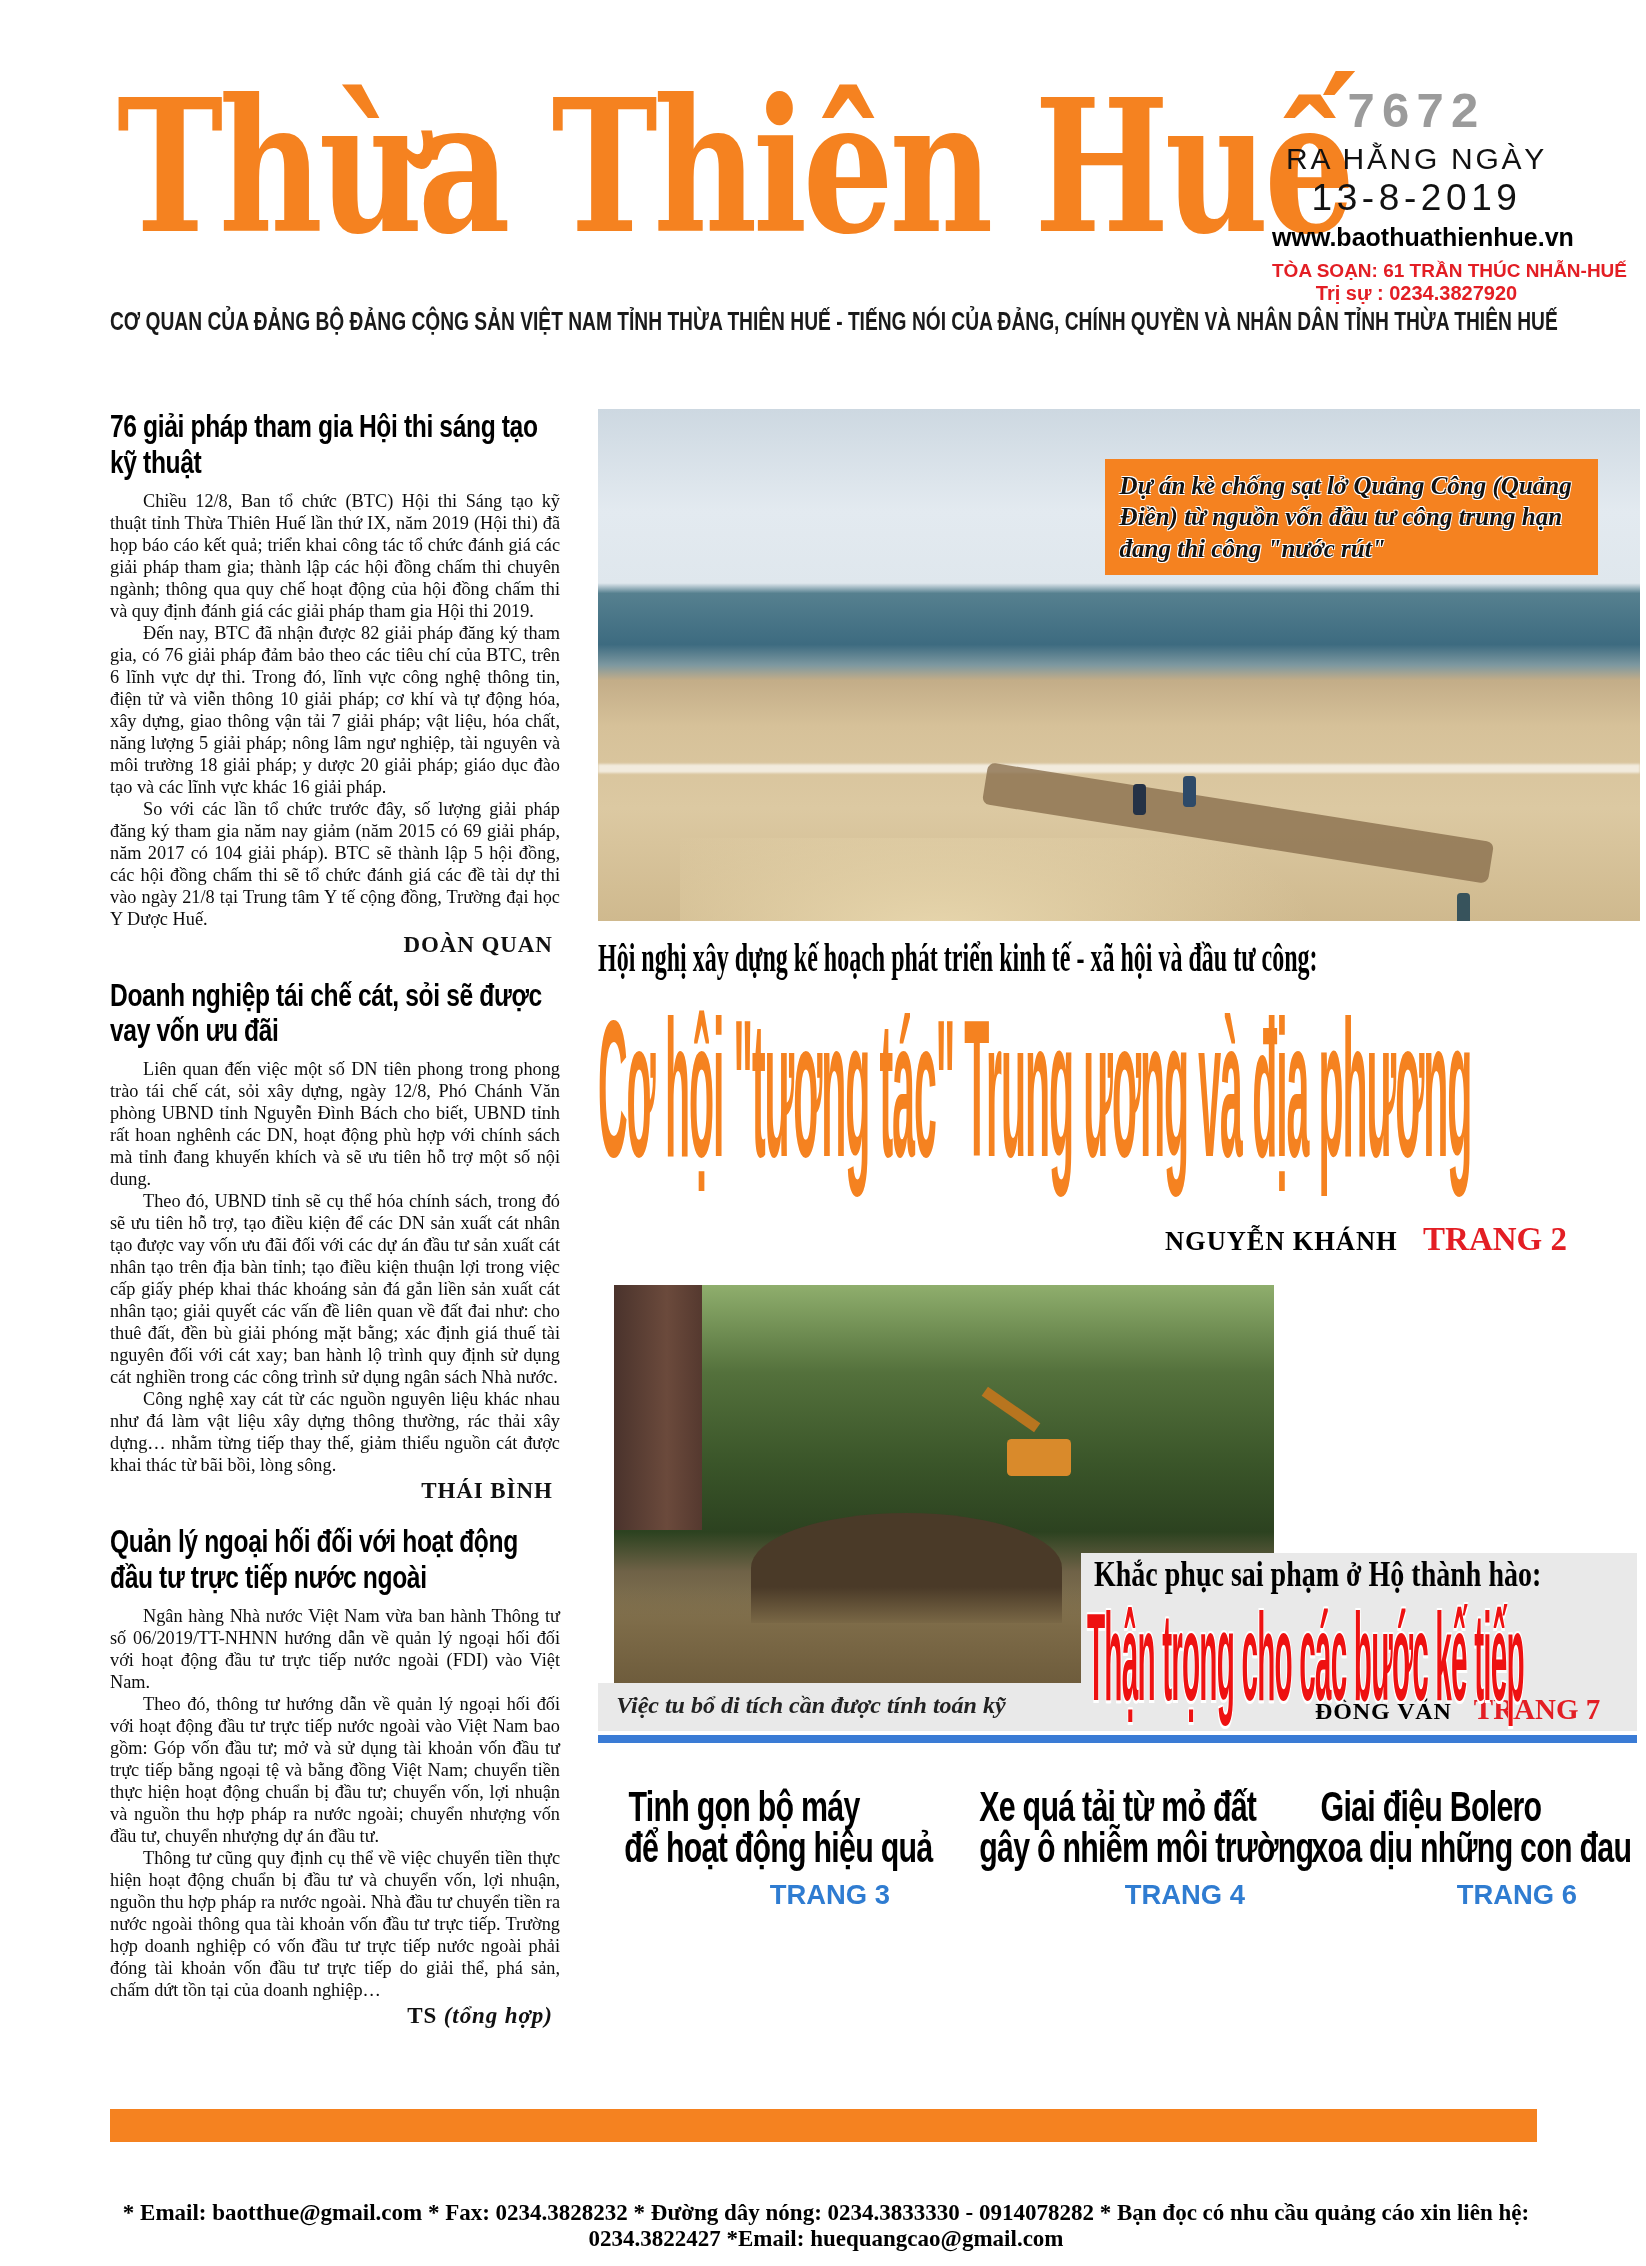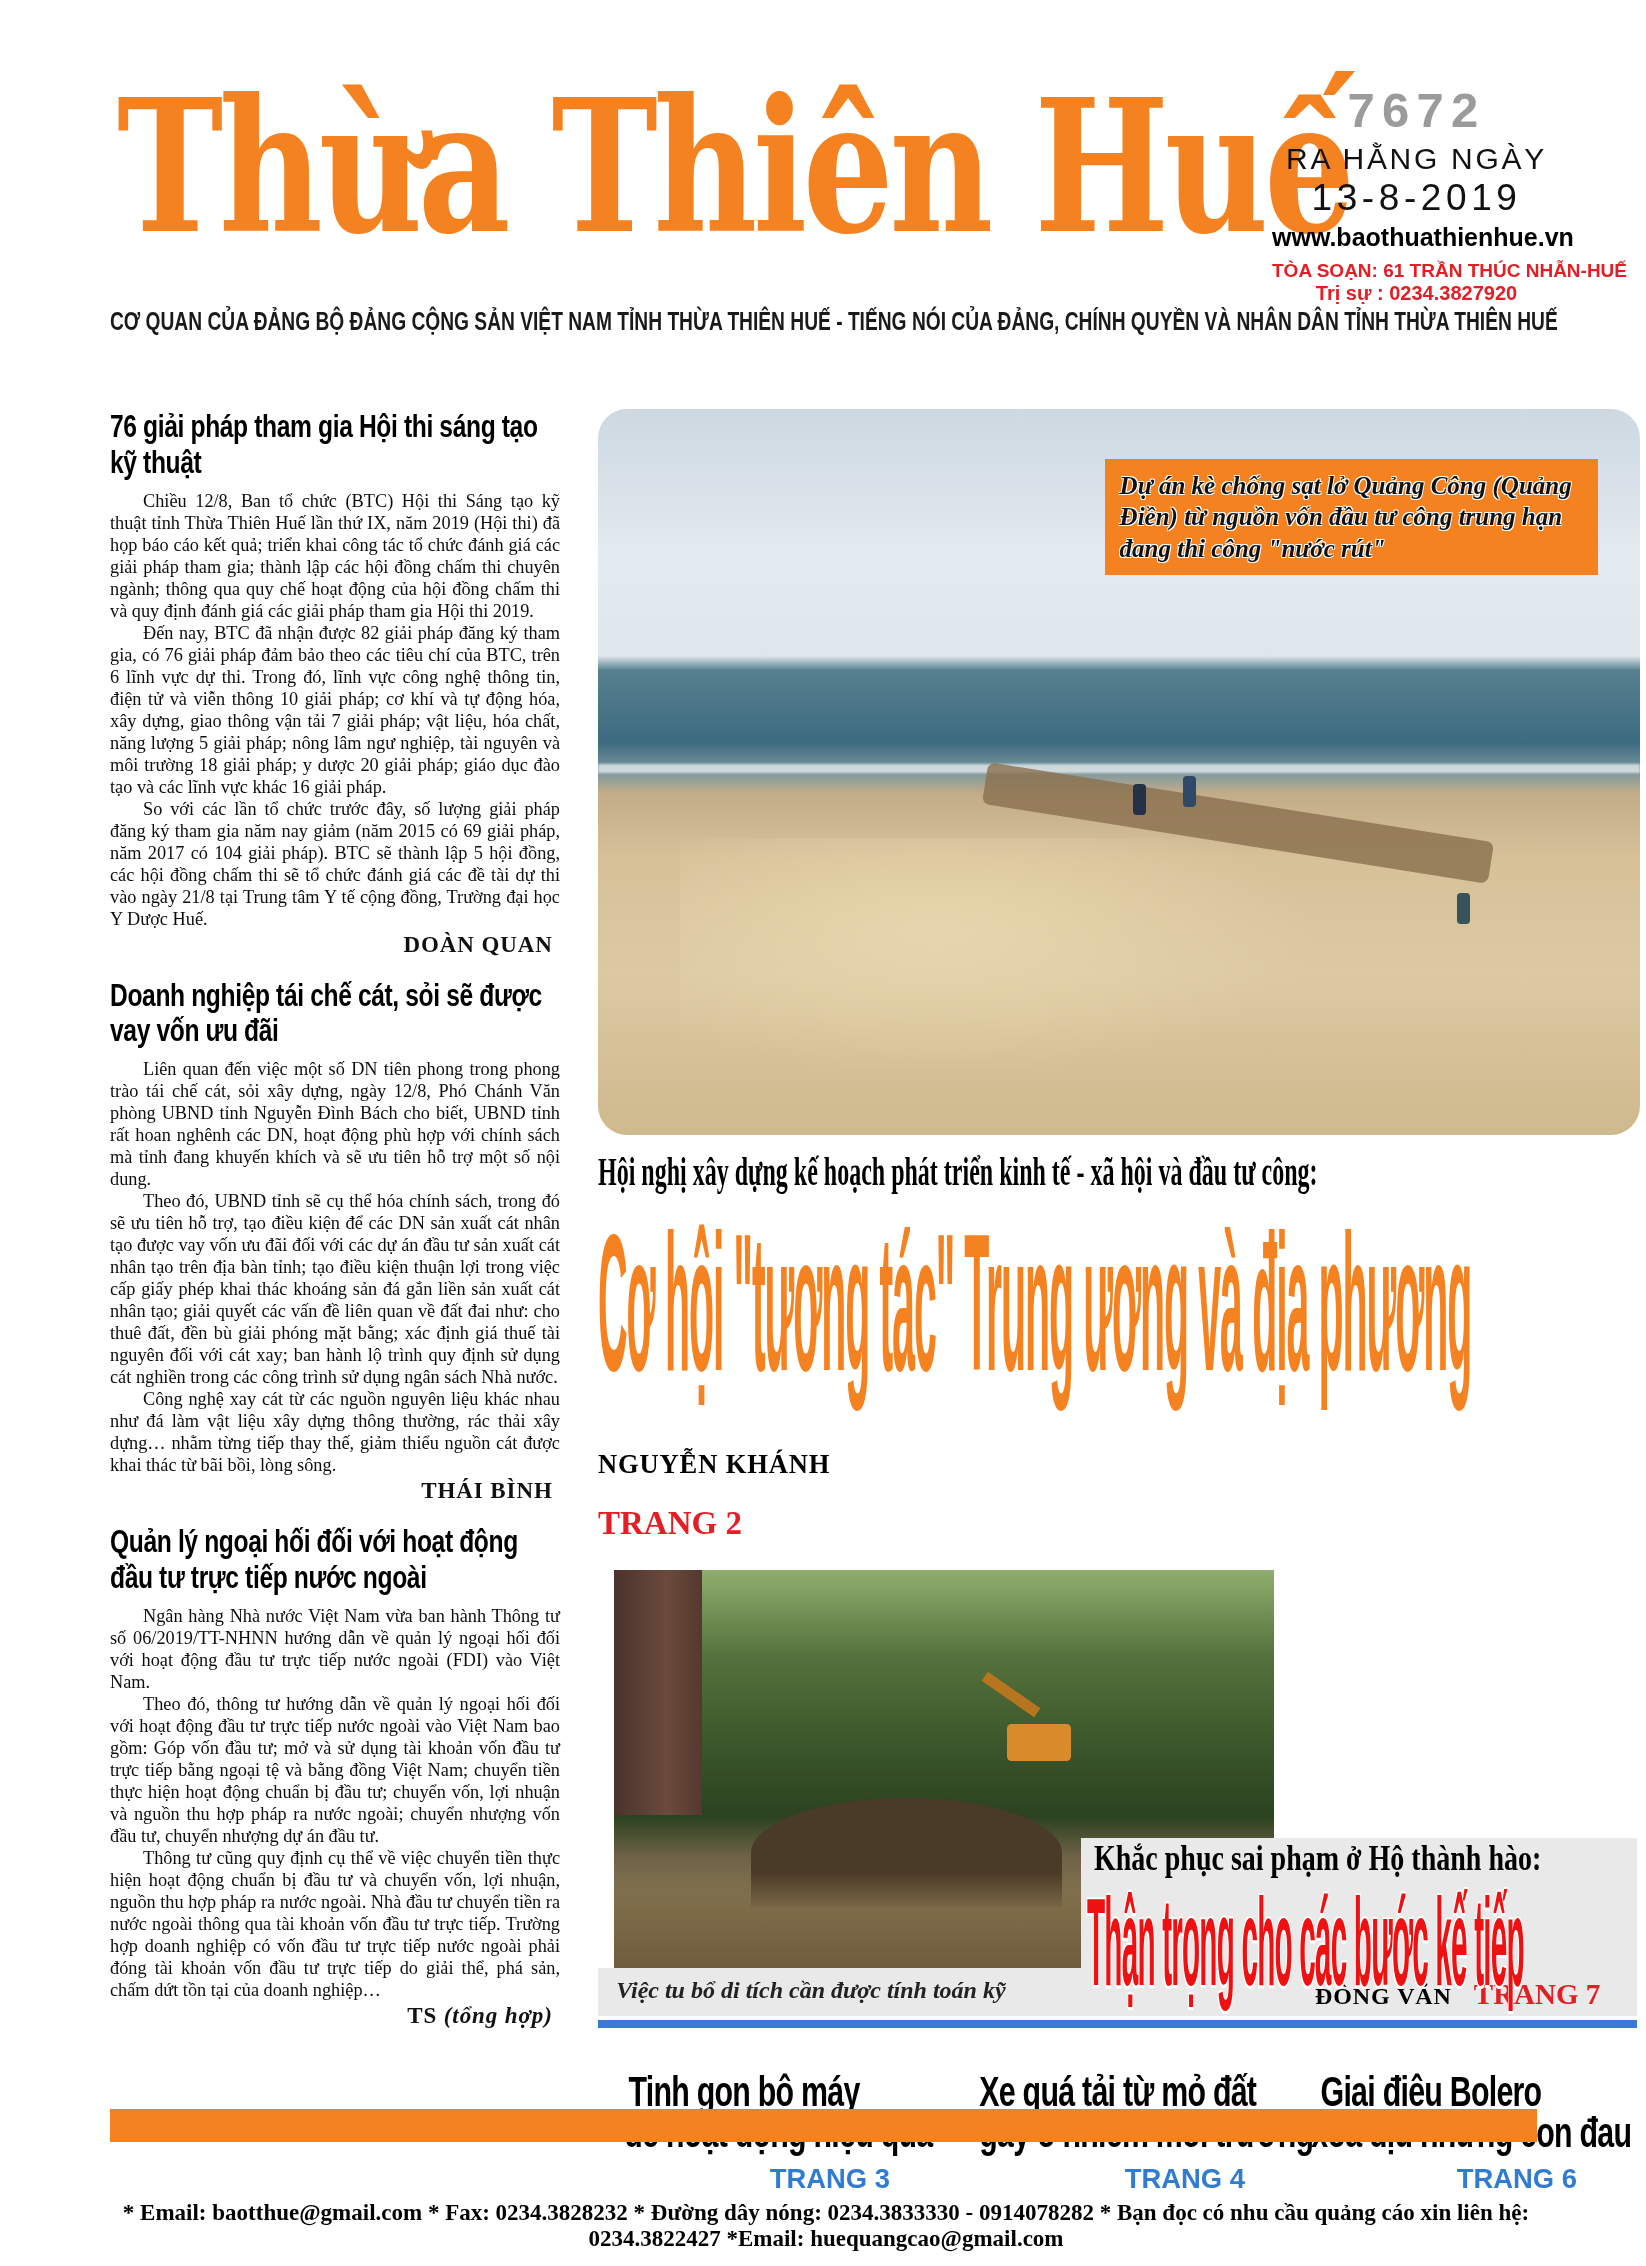--- a/index.html
+++ b/index.html
@@ -41,24 +41,23 @@
   }
   .art-body p {
     font-size:18.3px; line-height:22px; text-align:justify; text-indent:33px; color:#0d0d0d;
   }
   .art-byline { text-align:right; font-weight:bold; font-size:23px; letter-spacing:0.9px; padding-right:7.3px; margin-top:1.8px; }
   .art-byline .byline-note { font-style:italic; }
 
   
   .right-col { position:absolute; left:598px; top:409px; width:1042px; }
 
-  .photo1 { position:relative; width:1042px; height:726px;
+  .photo1 { position:relative; width:1042px; height:512px;
     background:linear-gradient(180deg,#cdd8e1 0%, #e3eaf0 20%, #dfe7ed 34%, #56808f 36%, #3d6b80 46%, #7d98a0 50%, #c3ad88 53%, #d6c199 62%, #dcc9a2 78%, #cfb98e 100%);
     overflow:hidden;
-    border-radius:29px;
   }
   .photo1 .sea-foam { position:absolute; left:0; top:355px; width:100%; height:9.1px; background:rgba(255,255,255,.65); filter:blur(0.9px); }
   .photo1 .dune { position:absolute; left:82px; top:429px; width:640px; height:238px; background:radial-gradient(ellipse at 40% 40%, #e7d6ad 0%, rgba(231,214,173,0) 70%); }
   .photo1 .wall { position:absolute; left:384px; top:393px; width:512px; height:42px; background:#8a6f4e; transform:rotate(9deg); border-radius:7.3px; opacity:.8; }
   .photo1 .worker { position:absolute; width:12.8px; height:31px; background:#253246; border-radius:3.7px; }
   .photo1 .worker.w2 { background:#2e4a68; }
   .photo1 .worker.w3 { background:#37535c; }
   .photo-cap {
     position:absolute; left:507px; top:50px; width:493px; background:#F58220; padding:11px 14.6px;
     font-family:"Liberation Serif", serif; font-weight:bold; font-style:italic; font-size:25px; line-height:1.25;
@@ -66,21 +65,21 @@
   }
 
   .subhead-wrap { margin-top:12.8px; height:51px; }
   .subhead { font-family:"Liberation Serif", serif; font-weight:bold; font-size:40px; color:#000; transform:scaleX(0.60); }
 
   .main-headline-wrap { position:relative; height:227px; margin-top:1.8px; }
   .main-headline {
     font-family:"Liberation Sans", sans-serif; font-weight:bold; font-size:137px; line-height:1.05;
     color:#F58220; letter-spacing:-3.7px; transform:scale(0.30,1.42);
   }
-  .main-byline-row { display:flex; justify-content:flex-end; align-items:baseline; gap:25.6px; padding-right:73px; margin-top:21px;flex-direction:column; }
+  .main-byline-row { display:flex; justify-content:flex-end; align-items:baseline; gap:25.6px; padding-right:73px; margin-top:7px; }
   .main-byline { font-family:"Liberation Serif", serif; font-weight:bold; font-size:26.5px; letter-spacing:0.9px; color:#000; }
   .page-ref-red { font-family:"Liberation Serif", serif; font-weight:bold; font-size:33px; color:#E31E24; }
 
   
   .sec { position:relative; width:1042px; height:461px; margin-top:27.4px; }
   .photo2 { position:absolute; left:15.5px; top:0; width:660px; height:398px; overflow:hidden;
     background:linear-gradient(180deg,#8fae6d 0%, #54713c 22%, #3a5529 45%, #2c4220 62%, #6f6247 72%, #8a7a55 86%, #7a6743 100%);
   }
   .photo2 .tower { position:absolute; left:0; top:0; width:88px; height:245px; background:linear-gradient(90deg,#4a332c,#6b4a3c 60%,#55392f); }
   .photo2 .mound { position:absolute; left:137px; top:228px; width:311px; height:110px; background:#4a3a28; border-radius:50% 50% 0 0; }

